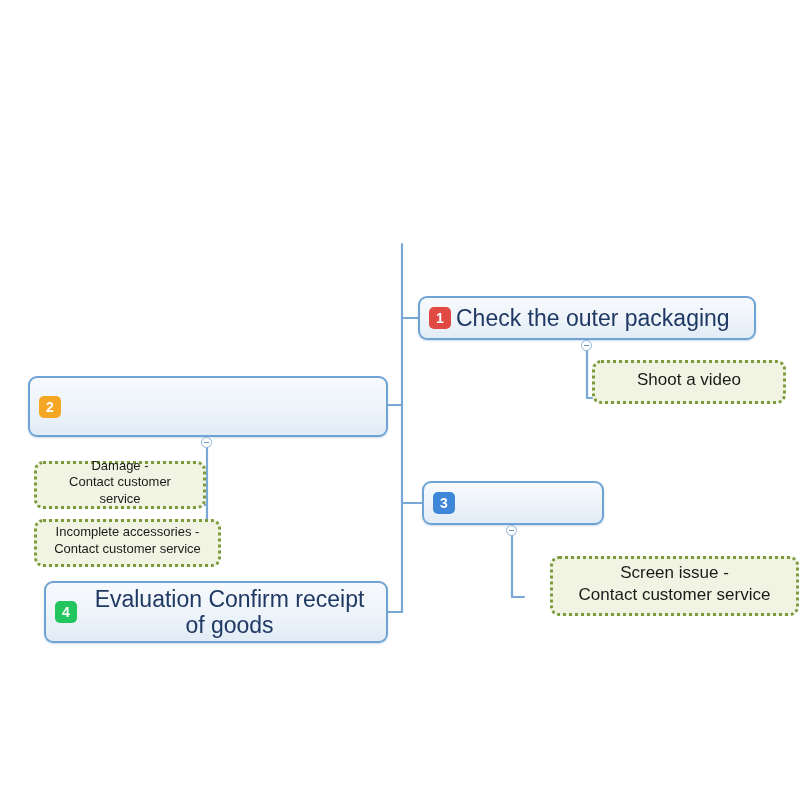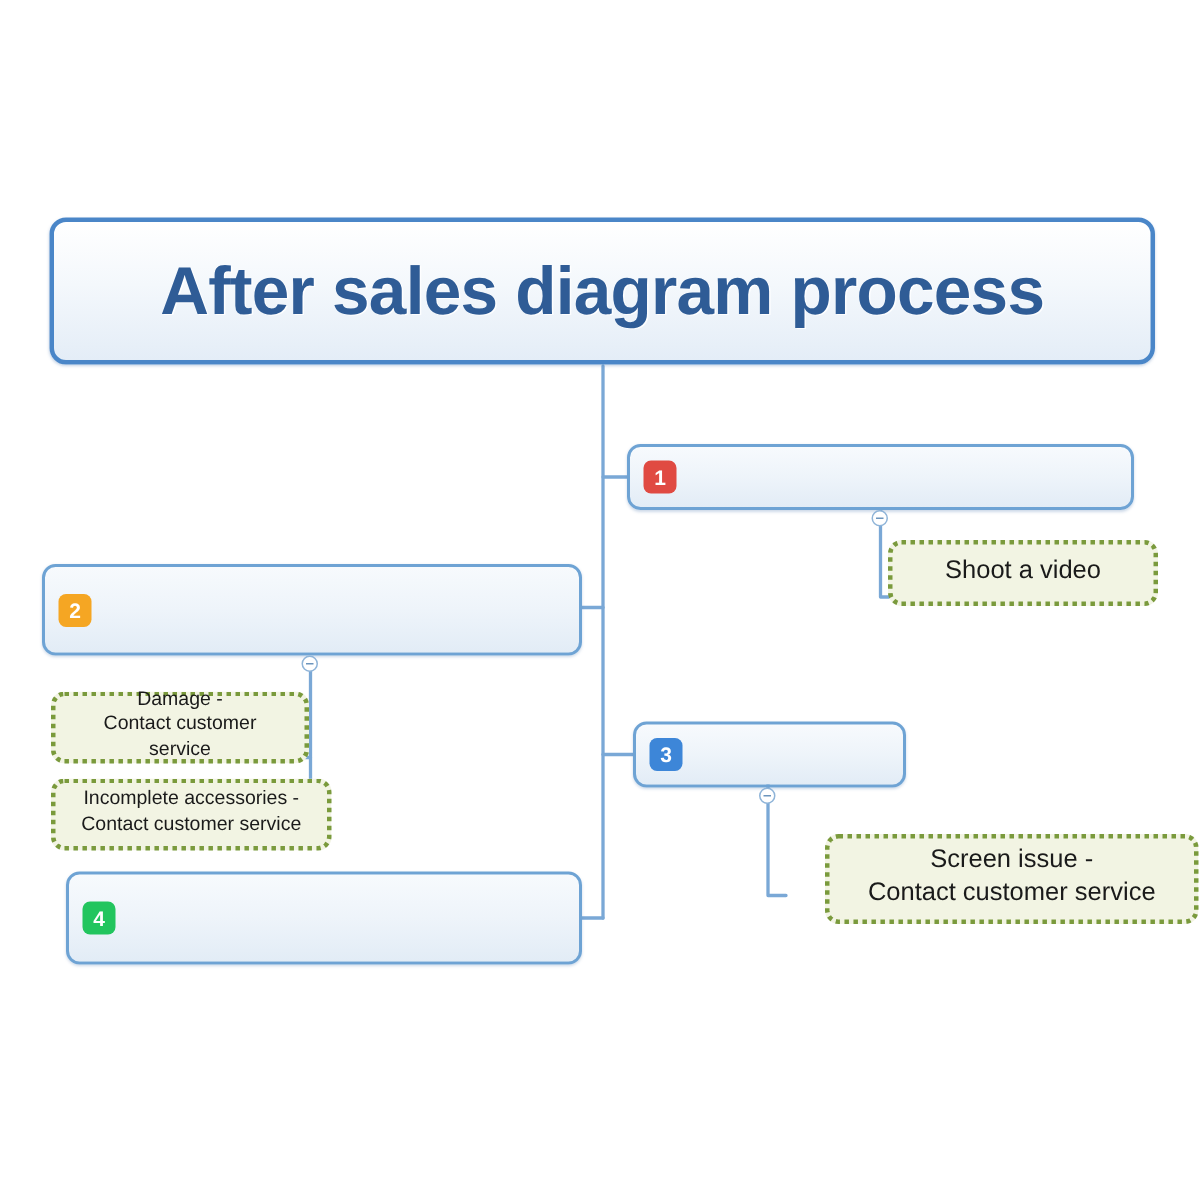--- a/index.html
+++ b/index.html
@@ -144,30 +144,28 @@
 
       <path d="M587,332 L587,398 L598,398"></path>
 
       <path d="M512,522 L512,597 L524,597"></path>
 
       <path d="M207,440 L207,505 L199,505"></path>
       <path d="M207,505 L207,561 L199,561"></path>
     </g>
   </svg>
 
-  <div class="node title-node" style="left:33px; top:145px; width:737px; height:98px;">
-    <span class="title-text">After sales diagram process</span>
-  </div>
 
   <div class="node main-node" style="left:418px; top:296px; width:338px; height:44px;">
     <span class="badge" style="background:#e04a42;">1</span>
+    <span class="main-label nowrap">Check the outer packaging</span>
   </div>
   <div class="toggle" style="left:581px; top:340px;"></div>
 
-  <div class="node leaf-node" style="left:592px; top:360px; width:180px; height:44px; font-size:17px;">
+  <div class="node leaf-node" style="left:592px; top:360px; width:194px; height:44px; font-size:17px;">
     <span class="leaf-label">Shoot a video</span>
 
   </div>
 
   <div class="node main-node" style="left:28px; top:376px; width:360px; height:61px;">
     <span class="badge" style="background:#f5a623;">2</span>
   </div>
   <div class="toggle" style="left:201px; top:437px;"></div>
 
   <div class="node leaf-node" style="left:34px; top:461px; width:172px; height:48px; font-size:13px;">
@@ -188,15 +186,17 @@
   <div class="toggle" style="left:506px; top:525px;"></div>
 
   <div class="node leaf-node" style="left:550px; top:556px; width:249px; height:60px; font-size:17px;">
     <span class="leaf-label">Screen issue -
 Contact customer service</span>
 
   </div>
 
   <div class="node main-node" style="left:44px; top:581px; width:344px; height:62px;">
     <span class="badge" style="background:#22c55e;">4</span>
+    <span class="main-label" style="font-size:23px;">Evaluation Confirm receipt
+of goods</span>
   </div>
 
 </div>
 
 </body></html>

